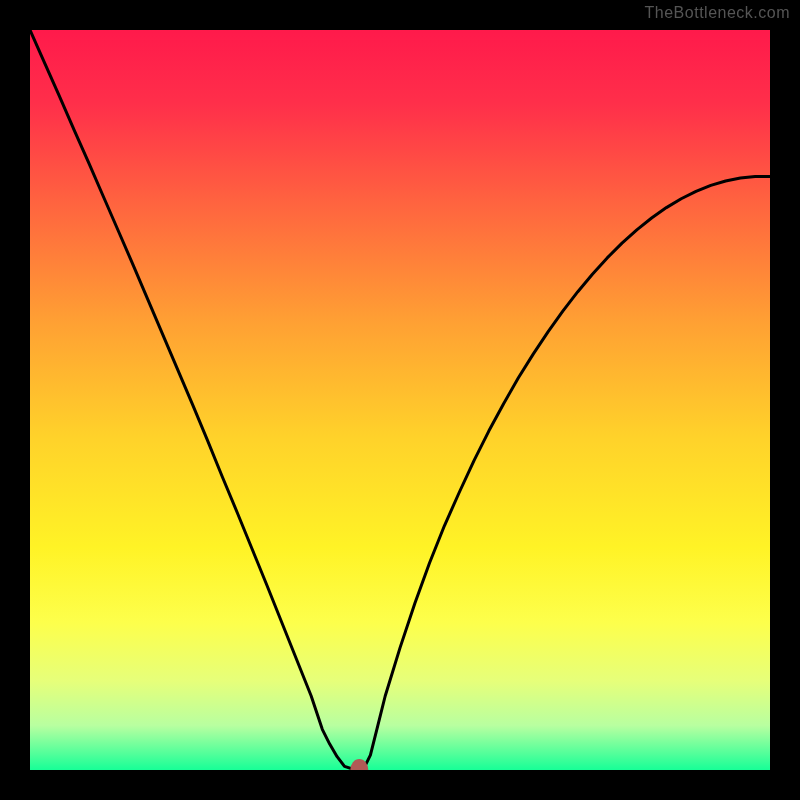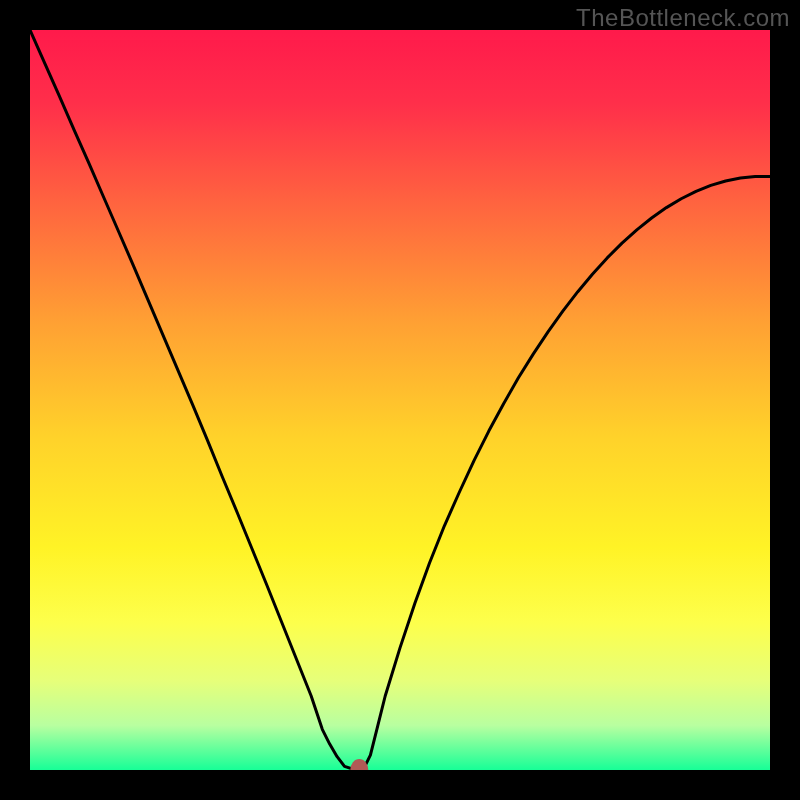--- a/index.html
+++ b/index.html
@@ -15,21 +15,21 @@
     position: relative;
     width: 800px;
     height: 800px;
     background: #000;
   }
   .watermark {
     position: absolute;
     top: 4px;
     right: 10px;
     color: #555;
-    font-size: 24px;
+    font-size: 16px;
     font-weight: 400;
     letter-spacing: 0.5px;
     z-index: 10;
   }
   .plot {
     position: absolute;
     left: 30px;
     top: 30px;
     width: 740px;
     height: 740px;

